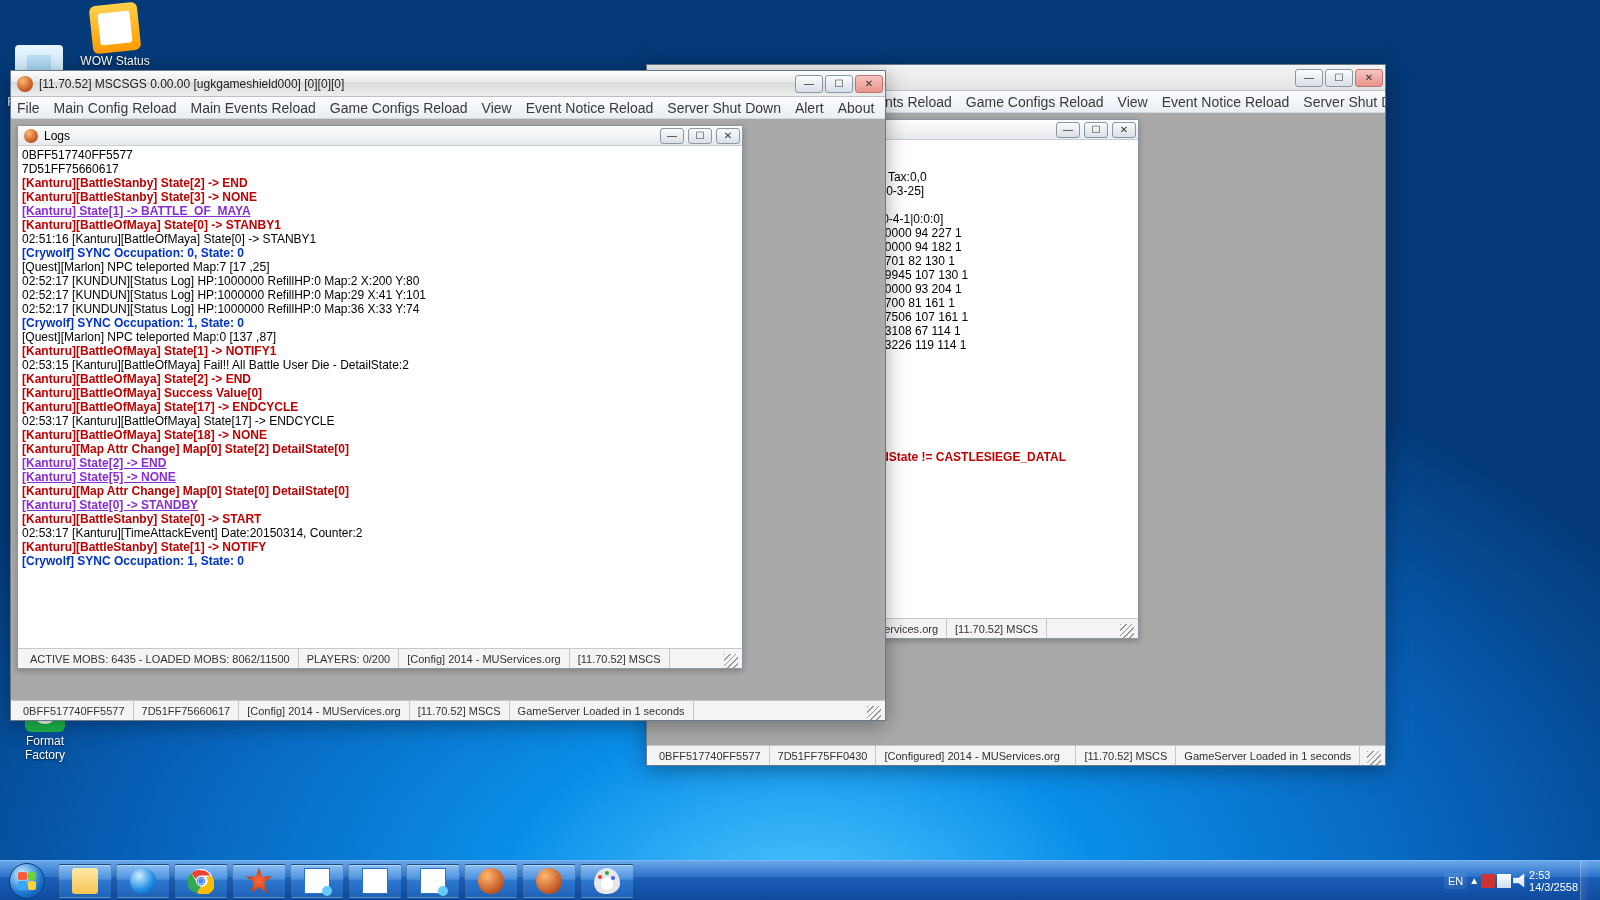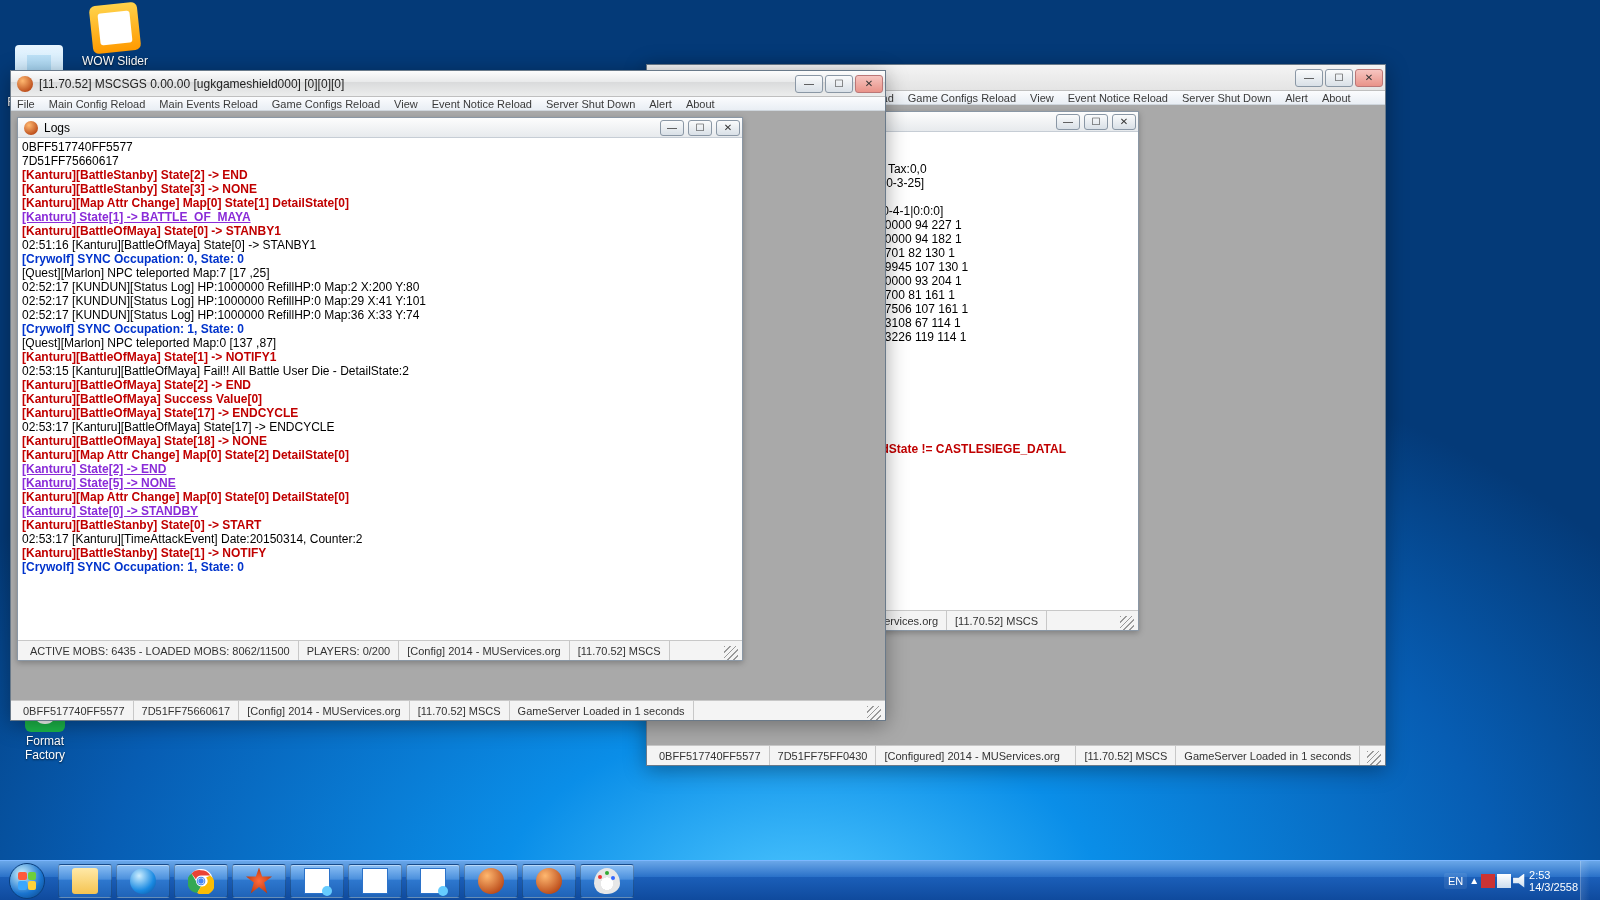--- a/index.html
+++ b/index.html
@@ -35,21 +35,21 @@
     background:linear-gradient(#fdfdfd,#e8e9ea 45%,#dadbdc 46%,#eceded);
     display:flex; align-items:center; padding:0 2px 0 6px; gap:6px;
     border-bottom:1px solid #bfbfbf;
   }
   .titlebar.inactive{background:linear-gradient(#f4f4f4,#e4e4e4);color:#6a6a6a;}
   .app-ico{width:16px;height:16px;border-radius:50%;background:radial-gradient(circle at 35% 30%,#ffb870,#a62b00);}
   .title-text{flex:1;font-size:12px;color:#222;white-space:nowrap;overflow:hidden;text-overflow:ellipsis;}
   .winctrl{display:flex;gap:0;}
   .wbtn{width:28px;height:18px;border:1px solid #8a97a5;background:linear-gradient(#fafbfc,#d9e0e7);border-radius:3px;margin-left:2px;display:flex;align-items:center;justify-content:center;font-size:10px;color:#333;cursor:pointer;}
   .wbtn.close{background:linear-gradient(#f6c5c0,#e99389);border-color:#b77;}
-  .menubar{height:14px;background:linear-gradient(#fbfcfe,#e9eef4);border-bottom:1px solid #cfd6dd;display:flex;align-items:center;padding:0 6px;gap:14px;font-size:11px;color:#3a3a3a;white-space:nowrap;overflow:hidden;}
+  .menubar{height:22px;background:linear-gradient(#fbfcfe,#e9eef4);border-bottom:1px solid #cfd6dd;display:flex;align-items:center;padding:0 6px;gap:14px;font-size:14px;color:#3a3a3a;white-space:nowrap;overflow:hidden;}
   .menubar span{cursor:pointer;}
   .client{flex:1;background:#a9a9a9;position:relative;overflow:hidden;}
   .statusbar{height:20px;background:#f4f4f4;border-top:1px solid #c8c8c8;display:flex;align-items:center;font-size:11px;color:#333;padding:0 4px;gap:0;}
   .sb-cell{padding:0 8px;height:100%;display:flex;align-items:center;border-right:1px solid #c8c8c8;white-space:nowrap;}
   .sb-cell:last-child{border-right:none;}
   .grip{margin-left:auto;width:14px;align-self:flex-end;height:14px;background:repeating-linear-gradient(135deg,#999 0 1px,transparent 1px 4px);}
 
   
   .child-win{
     position:absolute;background:#fff;border:1px solid #8a97a5;box-shadow:0 2px 6px rgba(0,0,0,.25);display:flex;flex-direction:column;
@@ -93,21 +93,21 @@
 </style>
 </head>
 <body>
 
 <div class="desktop-icon recycle">
   <div class="ico"></div>
   <div>Recycle Bin</div>
 </div>
 <div class="desktop-icon wow">
   <div class="ico"></div>
-  <div>WOW Slider</div>
+  <div>WOW Status</div>
 </div>
 <div class="desktop-icon ff">
   <div class="ico"></div>
   <div style="white-space:pre-line">Format
 Factory</div>
 </div>
 
 <div class="win" id="winB">
   <div class="titlebar inactive">
     <span class="app-ico"></span>
@@ -216,21 +216,20 @@
           <div class="wbtn" style="width:24px;height:16px">—</div>
           <div class="wbtn" style="width:24px;height:16px">☐</div>
           <div class="wbtn" style="width:24px;height:16px">✕</div>
         </div>
       </div>
       <div class="log-body" id="logBodyA">
           <div class="c-black">0BFF517740FF5577</div>
           <div class="c-black">7D51FF75660617</div>
           <div class="c-red">[Kanturu][BattleStanby] State[2] -&gt; END</div>
           <div class="c-red">[Kanturu][BattleStanby] State[3] -&gt; NONE</div>
-          <div class="c-red">[Kanturu][Map Attr Change] Map[0] State[1] DetailState[0]</div>
           <div class="c-purple">[Kanturu] State[1] -&gt; BATTLE_OF_MAYA</div>
           <div class="c-red">[Kanturu][BattleOfMaya] State[0] -&gt; STANBY1</div>
           <div class="c-black">02:51:16 [Kanturu][BattleOfMaya] State[0] -&gt; STANBY1</div>
           <div class="c-blue">[Crywolf] SYNC Occupation: 0, State: 0</div>
           <div class="c-black">[Quest][Marlon] NPC teleported Map:7 [17 ,25]</div>
           <div class="c-black">02:52:17 [KUNDUN][Status Log] HP:1000000 RefillHP:0 Map:2 X:200 Y:80</div>
           <div class="c-black">02:52:17 [KUNDUN][Status Log] HP:1000000 RefillHP:0 Map:29 X:41 Y:101</div>
           <div class="c-black">02:52:17 [KUNDUN][Status Log] HP:1000000 RefillHP:0 Map:36 X:33 Y:74</div>
           <div class="c-blue">[Crywolf] SYNC Occupation: 1, State: 0</div>
           <div class="c-black">[Quest][Marlon] NPC teleported Map:0 [137 ,87]</div>

